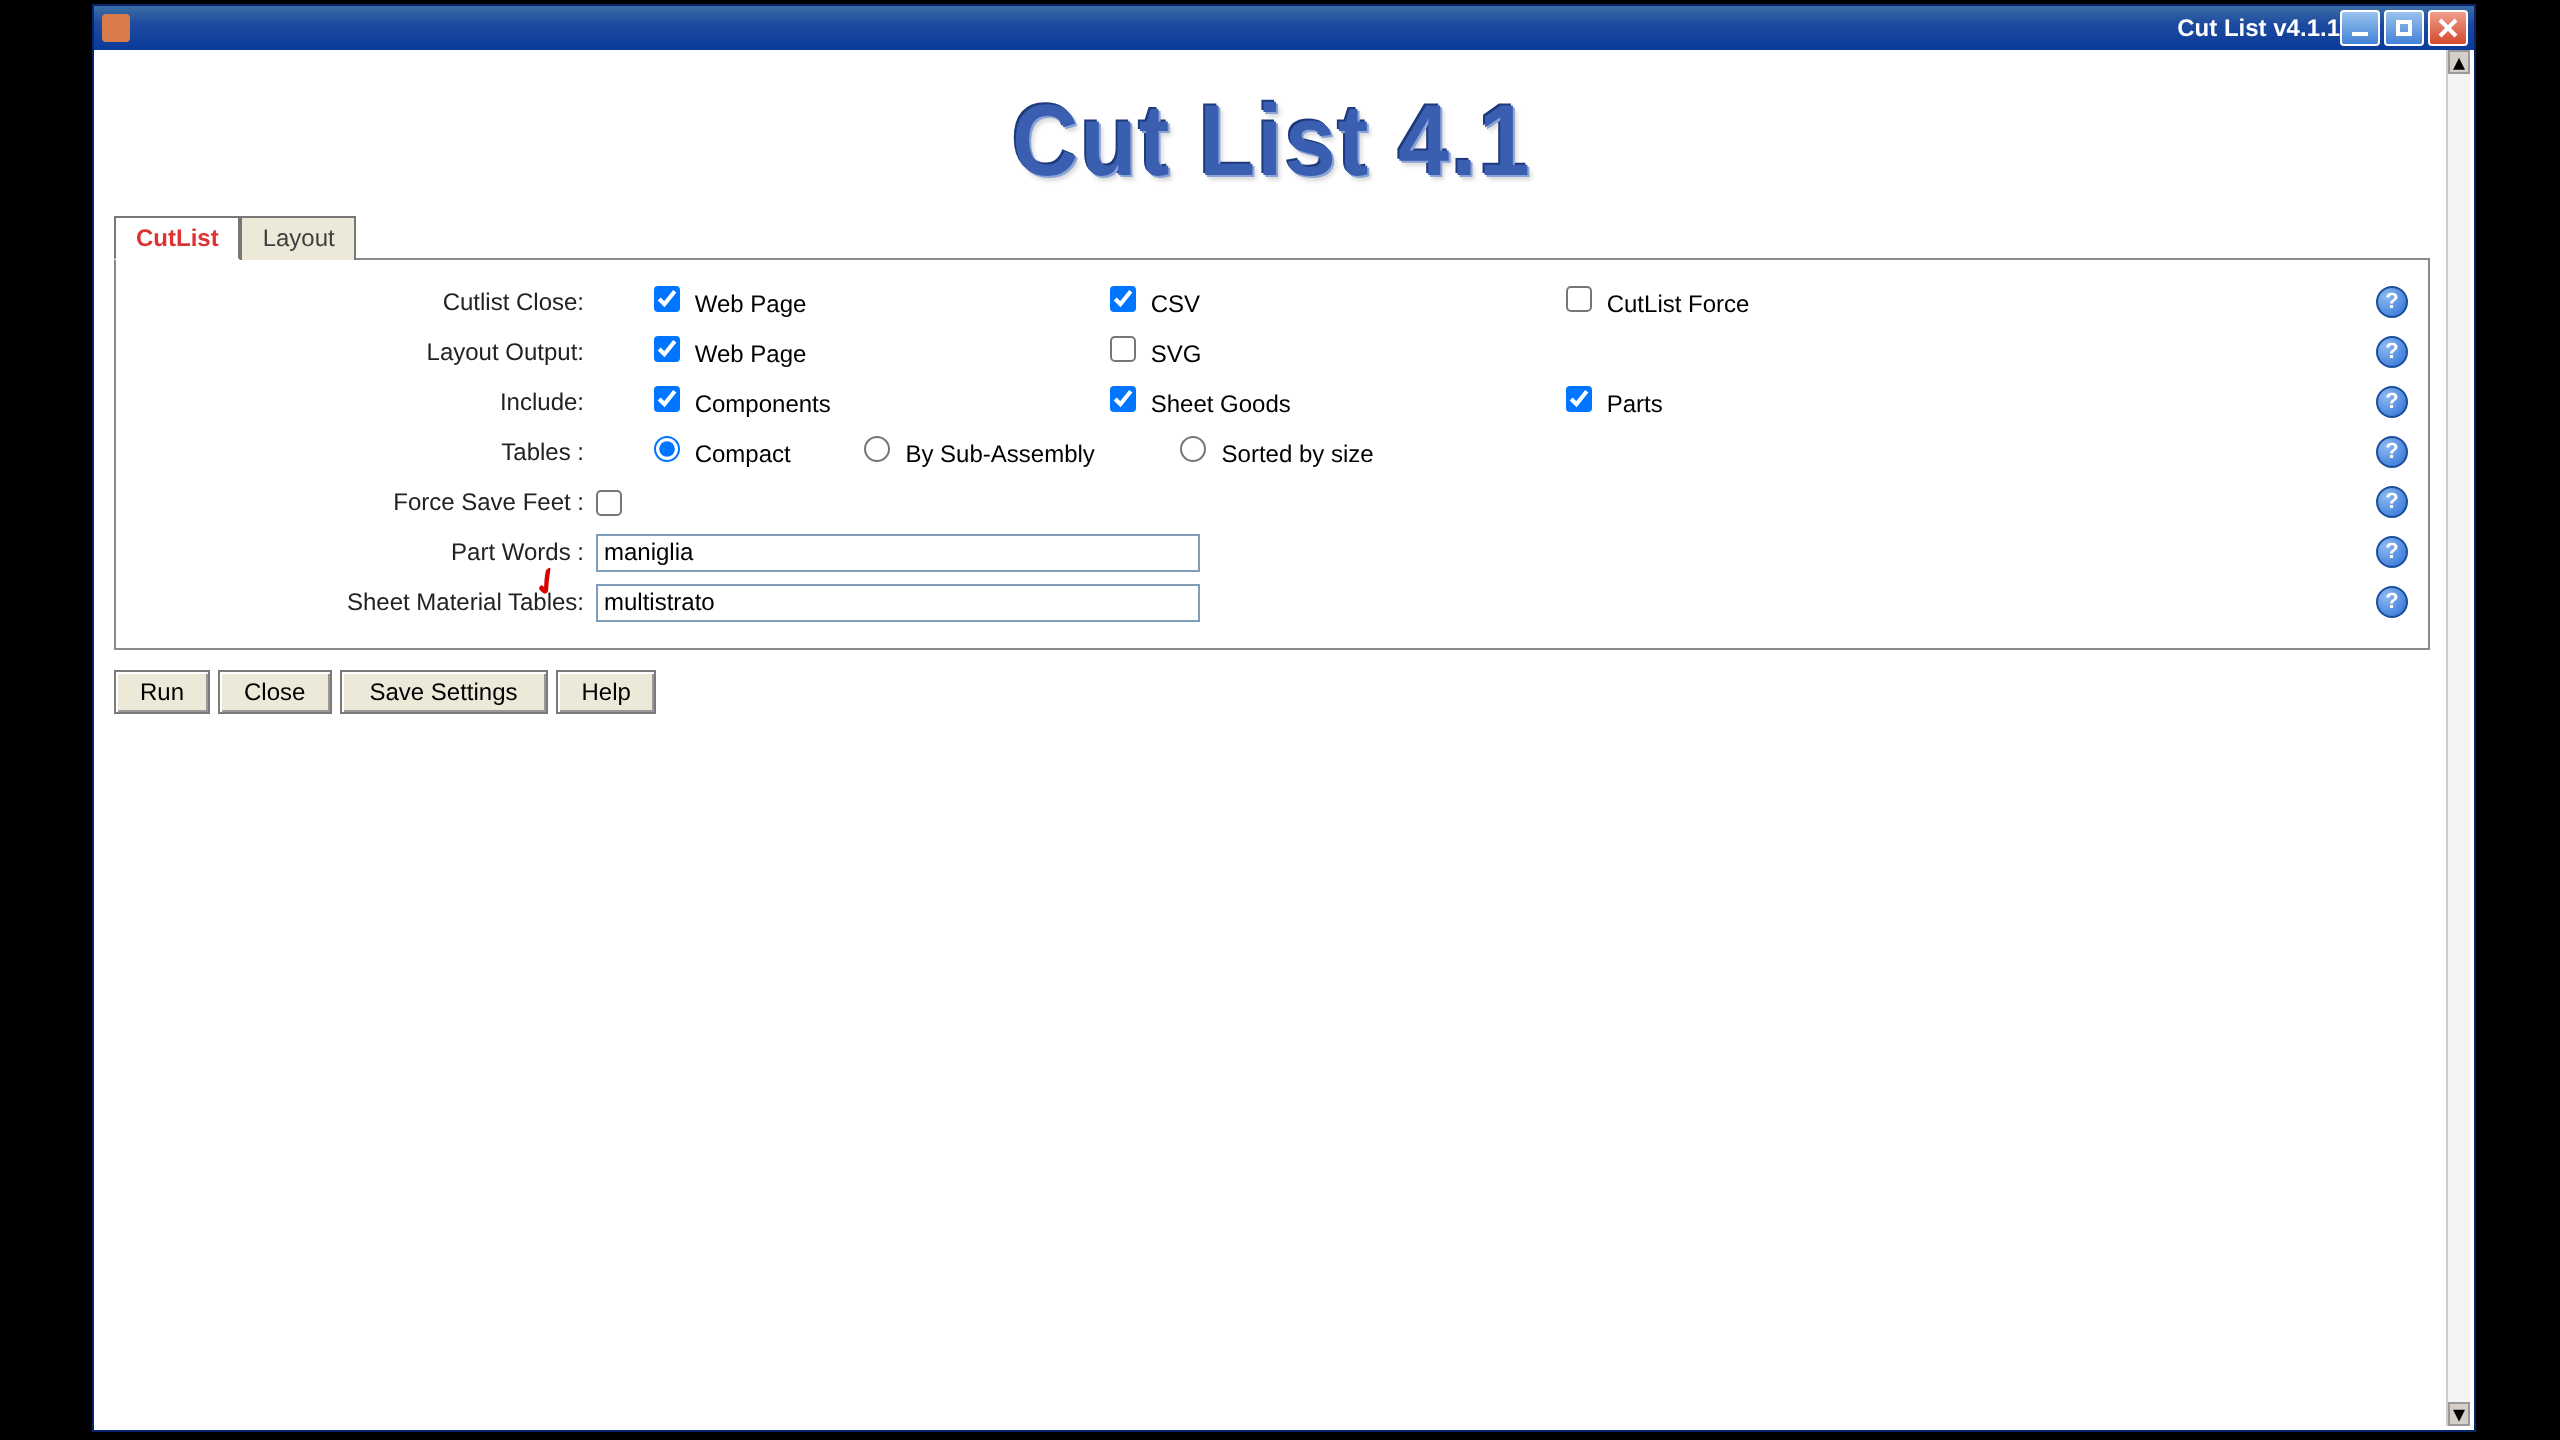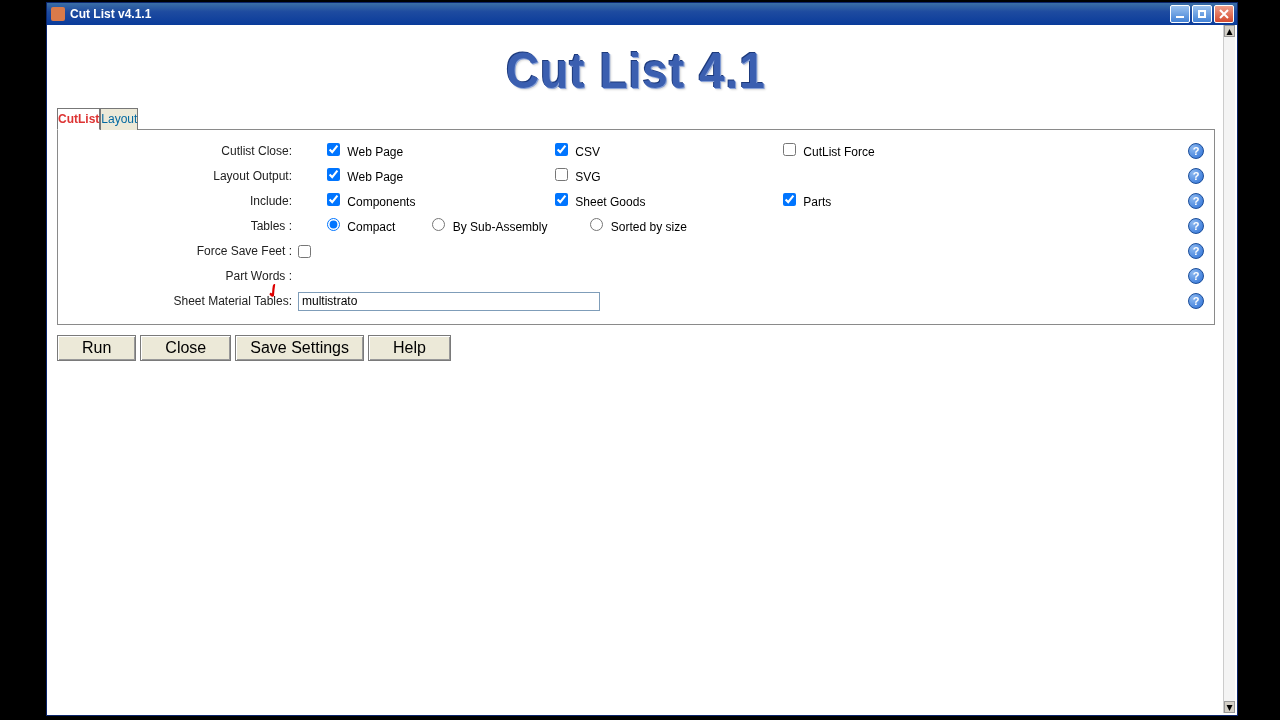--- a/index.html
+++ b/index.html
@@ -20,20 +20,21 @@
   background: #fff;
   border: 1px solid #0a246a;
 }
 .titlebar {
   height: 22px;
   background: linear-gradient(to bottom, #3a6ea5, #1e4ba0 40%, #0a3b9a);
   display: flex;
   align-items: center;
   padding: 0 3px 0 4px;
   color: #fff;
+  text-align: right;
 }
 .title-icon {
   width: 14px;
   height: 14px;
   background: #d97a4a;
   border-radius: 2px;
   margin-right: 5px;
 }
 .title-text {
   flex: 1;
@@ -100,34 +101,34 @@
   transform: scaleY(1.1);
 }
 
 .tabs {
   margin: 8px 8px 0 8px;
   display: flex;
 }
 .tab {
   border: 1px solid #777;
   border-bottom: none;
-  padding: 3px 0;
+  padding: 3px 10px;
   background: #ece9d8;
   cursor: pointer;
   position: relative;
   top: 1px;
 }
 .tab.active {
   background: #fff;
   color: #d33;
   font-weight: bold;
   z-index: 2;
   border-bottom: 1px solid #fff;
 }
-.tab:not(.active) { color:#0369a1; }
+.tab:not(.active) { color:#404040; }
 
 .panel {
   margin: 0 8px;
   border: 1px solid #8a8a8a;
   background: #fff;
   padding: 8px 6px 10px 6px;
 }
 
 .form-row {
   display: flex;
@@ -186,27 +187,27 @@
   transform: rotate(-30deg);
   font-weight: bold;
 }
 
 .button-row {
   margin: 10px 8px;
   display:flex;
   gap: 4px;
 }
 .btn {
-  padding: 3px 24px;
+  padding: 3px 12px;
   background: #ece9d8;
   border: 1px solid #7a7a7a;
   box-shadow: inset 1px 1px 0 #fff, inset -1px -1px 0 #999;
   cursor: pointer;
   font-family: inherit;
-  font-size: 16px;
+  font-size: 12px;
   min-width: 30px;
 }
 .btn.wide { padding-left: 14px; padding-right: 14px; }
 </style>
 </head>
 <body>
 
 <div class="window">
   <div class="titlebar">
     <div class="title-icon"></div>
@@ -332,20 +333,21 @@
         <div class="row-label">Force Save Feet :</div>
         <div class="row-controls">
           <input type="checkbox" style="">
           <div class="help-col"><span class="help-icon">?</span></div>
         </div>
       </div>
 
       <div class="form-row">
         <div class="row-label">Part Words :</div>
         <div class="row-controls">
+          <input class="text-input" type="text" value="maniglia" style="">
           <div class="help-col"><span class="help-icon">?</span></div>
         </div>
       </div>
 
       <div class="form-row" style="position:relative;">
         <div class="row-label">Sheet Material Tables:</div>
         <div class="row-controls">
           <input class="text-input" type="text" value="multistrato" style="">
           <div class="help-col"><span class="help-icon">?</span></div>
         </div>

